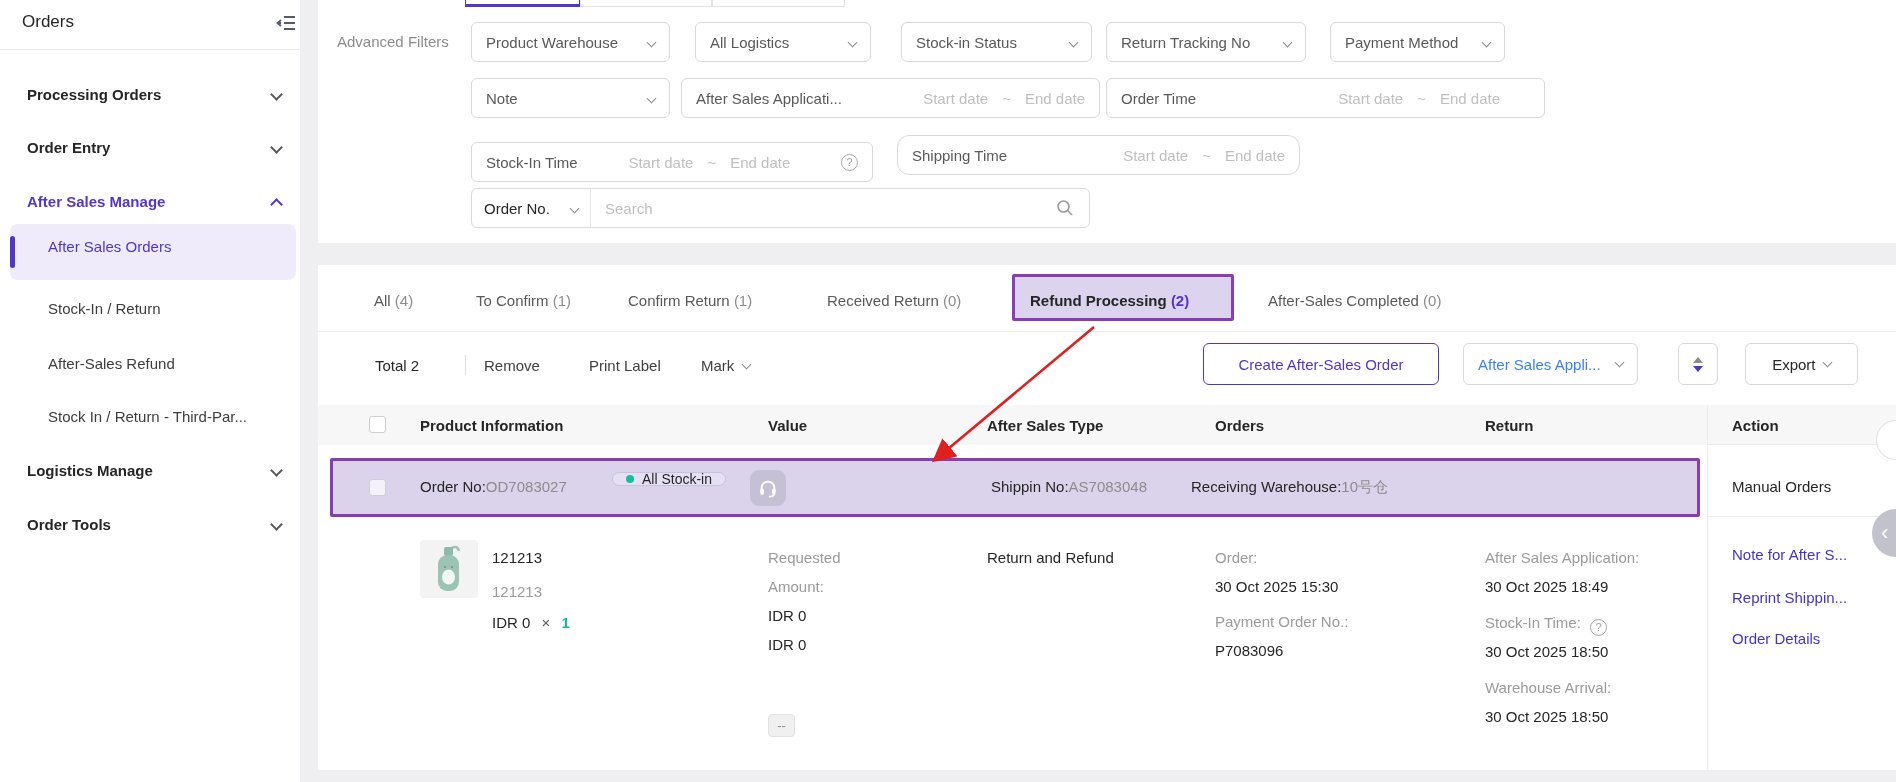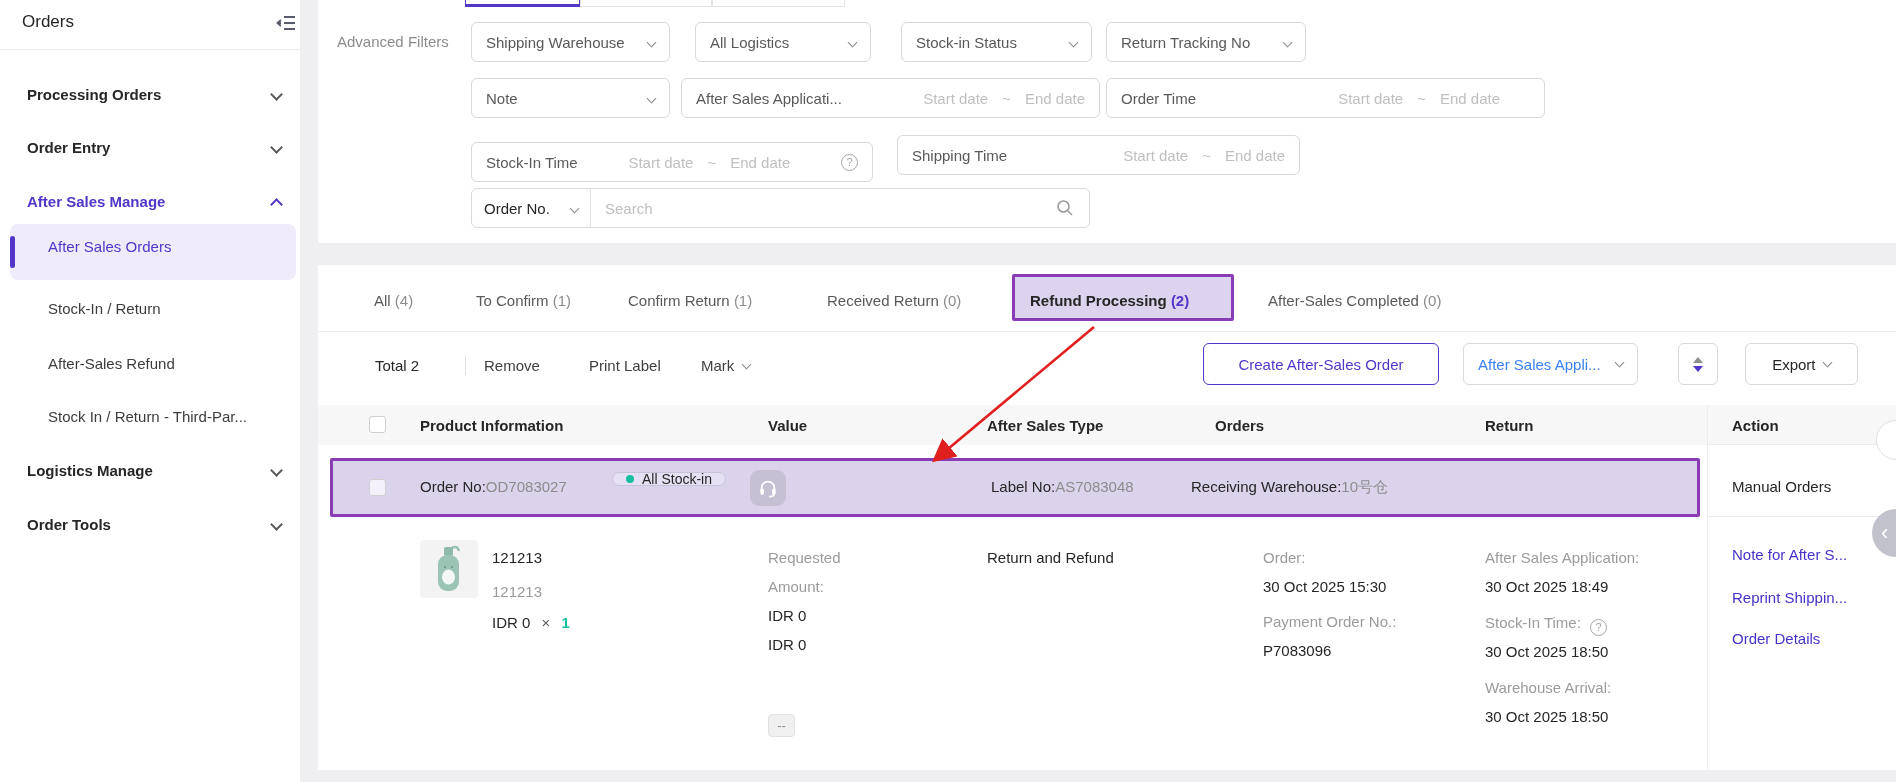--- a/index.html
+++ b/index.html
@@ -136,36 +136,41 @@
     <div class="abs sb-item" style="top:462px;">Logistics Manage</div>
     <span class="abs chev sb-chev" style="top:466px;"></span>
 
     <div class="abs sb-item" style="top:516px;">Order Tools</div>
     <span class="abs chev sb-chev" style="top:520px;"></span>
   </div>
 
   <div class="abs adv-label">Advanced Filters</div>
 
   <div class="abs fbox" style="left:471px;top:22px;width:199px;">
-    <span class="lbl">Shipping Warehouse</span>
+    <span class="lbl">Product Warehouse</span>
       <span class="grow"></span>
       <span class="chev sm"></span>
   </div>
   <div class="abs fbox" style="left:695px;top:22px;width:176px;">
     <span class="lbl">All Logistics</span>
       <span class="grow"></span>
       <span class="chev sm"></span>
   </div>
   <div class="abs fbox" style="left:901px;top:22px;width:191px;">
     <span class="lbl">Stock-in Status</span>
       <span class="grow"></span>
       <span class="chev sm"></span>
   </div>
   <div class="abs fbox" style="left:1106px;top:22px;width:200px;">
     <span class="lbl">Return Tracking No</span>
+      <span class="grow"></span>
+      <span class="chev sm"></span>
+  </div>
+  <div class="abs fbox" style="left:1330px;top:22px;width:175px;">
+    <span class="lbl">Payment Method</span>
       <span class="grow"></span>
       <span class="chev sm"></span>
   </div>
 
   <div class="abs fbox" style="left:471px;top:78px;width:199px;">
     <span class="lbl">Note</span>
       <span class="grow"></span>
       <span class="chev sm"></span>
   </div>
   <div class="abs fbox" style="left:681px;top:78px;width:419px;">
@@ -186,21 +191,21 @@
 
   <div class="abs fbox" style="left:471px;top:142px;width:402px;">
     <span class="lbl">Stock-In Time</span>
       <span class="grow"></span>
     <span class="ph">Start date</span>
     <span class="tilde">~</span>
     <span class="ph">End date</span>
     <span class="grow"></span>
     <span class="qmark">?</span>
   </div>
-  <div class="abs fbox" style="left:897px;top:135px;width:403px;">
+  <div class="abs fbox" style="left:897px;top:135px;width:403px;border-radius:12px;">
     <span class="lbl">Shipping Time</span>
       <span class="grow"></span>
     <span class="ph">Start date</span>
     <span class="tilde">~</span>
     <span class="ph">End date</span>
   </div>
 
   <div class="abs searchbox">
     <div class="search-seg">
       <span>Order No.</span>
@@ -272,21 +277,21 @@
   </div>
   <div class="abs headset-btn">
     <svg width="22" height="22" viewBox="0 0 24 24">
       <path d="M5 14 v-2 a7 7 0 0 1 14 0 v2" stroke="#fff" stroke-width="2" fill="none"></path>
       <rect x="3.6" y="12.5" width="4" height="7" rx="2" fill="#fff"></rect>
       <rect x="16.4" y="12.5" width="4" height="7" rx="2" fill="#fff"></rect>
       <path d="M19 19 a5 3.5 0 0 1 -6 2.2" stroke="#fff" stroke-width="1.8" fill="none"></path>
     </svg>
   </div>
   <div class="abs grp-text" style="left:991px;">
-    <span>Label No:</span><span class="gray">AS7083048</span>
+    <span>Shippin No:</span><span class="gray">AS7083048</span>
   </div>
   <div class="abs grp-text" style="left:1191px;">
     <span>Receiving Warehouse:</span><span class="gray">10号仓</span>
   </div>
   <div class="abs grp-text" style="left:1732px;">Manual Orders</div>
   <div class="abs action-cell-border"></div>
 
   <div class="abs" style="left:420px;top:540px;">
     <svg width="58" height="58" viewBox="0 0 58 58">
       <rect width="58" height="58" rx="4" fill="#F3F3F3"></rect>
@@ -308,21 +313,21 @@
 
   <div class="abs cell" style="left:768px;top:543px;width:118px;">
     <div class="glabel">Requested Amount:</div>
     <div class="dark">IDR 0</div>
     <div class="dark">IDR 0</div>
   </div>
   <div class="abs chip">--</div>
 
   <div class="abs cell dark" style="left:987px;top:543px;">Return and Refund</div>
 
-  <div class="abs cell" style="left:1263px;top:543px;width:170px;">
+  <div class="abs cell" style="left:1215px;top:543px;width:170px;">
     <div class="glabel">Order:</div>
     <div class="dark">30 Oct 2025 15:30</div>
     <div class="glabel" style="margin-top:6px;">Payment Order No.:</div>
     <div class="dark">P7083096</div>
   </div>
 
   <div class="abs cell" style="left:1485px;top:543px;width:158px;">
     <div class="glabel">After Sales Application:</div>
     <div class="dark">30 Oct 2025 18:49</div>
     <div class="glabel" style="margin-top:7px;">

